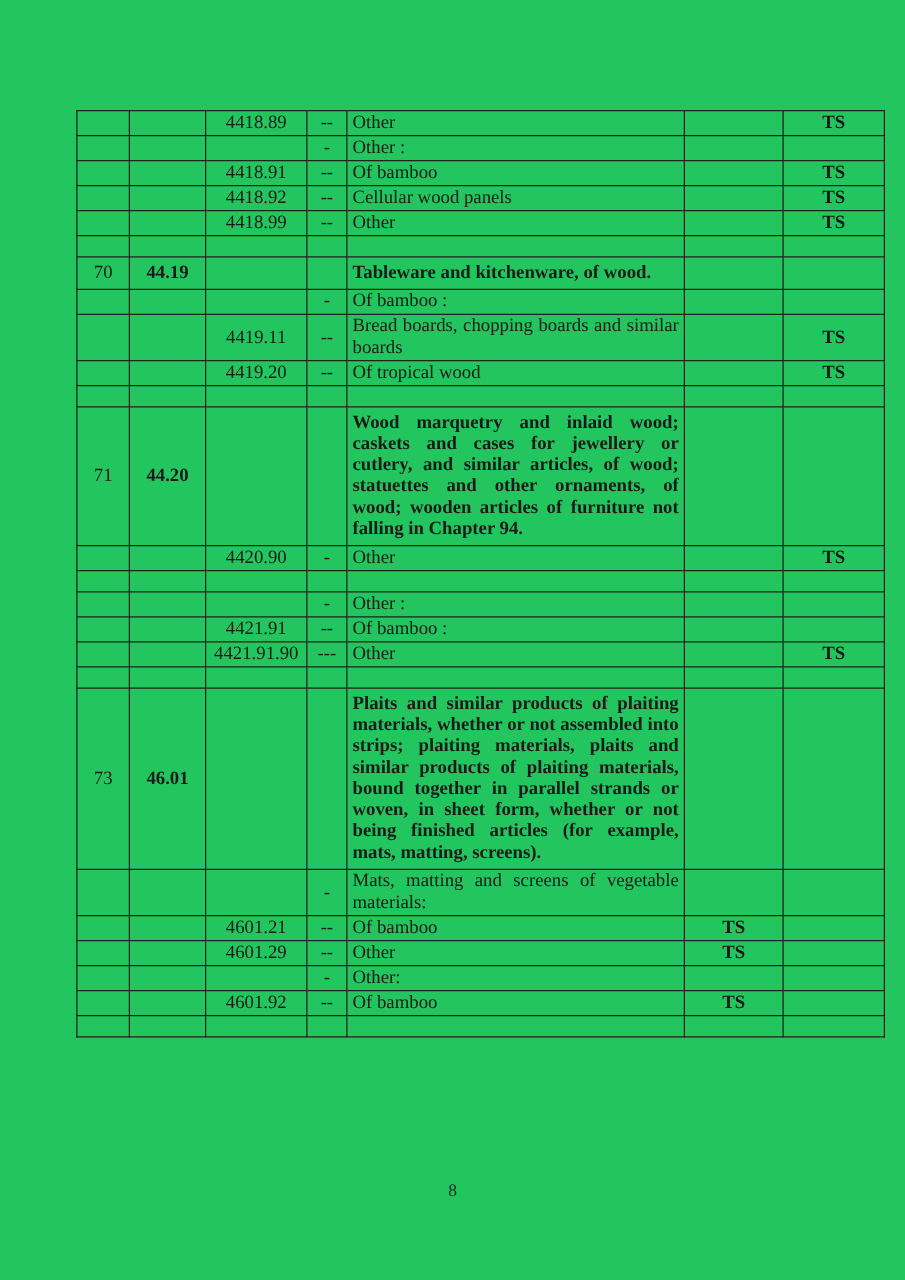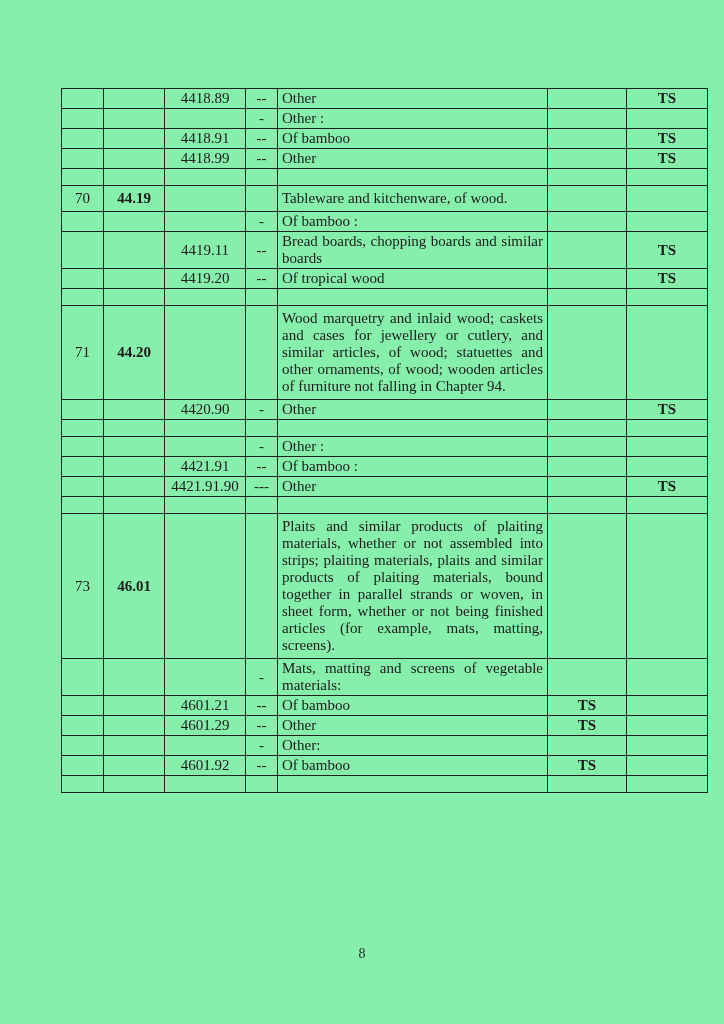--- a/index.html
+++ b/index.html
@@ -1,20 +1,20 @@
 <!DOCTYPE html>
 <html><head>
 <meta charset="utf-8">
 <style>
   html, body { margin: 0; padding: 0; background: #ffffff; }
   .page {
     position: relative;
     width: 724px;
     height: 1024px;
-    background: #86efac;
+    background: #22c55e;
     font-family: "Liberation Serif", serif;
     color: #1a1a1a;
     overflow: hidden;
   }
   table.tariff {
     position: absolute;
     left: 61px;
     top: 88px;
     width: 646px;
     border-collapse: collapse;
@@ -28,21 +28,21 @@
     vertical-align: middle;
     overflow: hidden;
   }
   tr.std   { height: 20px; }
   tr.empty { height: 17px; }
   td.sl    { text-align: center; font-weight: normal; }
   td.h     { text-align: center; font-weight: bold; }
   td.code  { text-align: center; }
   td.dash  { text-align: center; }
   td.desc  { text-align: left; padding-left: 8px; padding-right: 6px; }
-  td.desc.bold    { font-weight: normal; padding-top: 4px; padding-bottom: 4px; }
+  td.desc.bold    { font-weight: bold; padding-top: 4px; padding-bottom: 4px; }
   td.desc.justify { text-align: justify; }
   td.ts    { text-align: center; font-weight: bold; }
   .page-number {
     position: absolute;
     top: 946px;
     left: 0;
     width: 100%;
     text-align: center;
     font-size: 14px;
     color: #2a2a2a;
@@ -87,20 +87,29 @@
           <td class="h"></td>
           <td class="code">4418.91</td>
           <td class="dash">--</td>
           <td class="desc">Of bamboo</td>
           <td class="ts"></td>
           <td class="ts">TS</td>
         </tr>
         <tr class="std">
           <td class="sl"></td>
           <td class="h"></td>
+          <td class="code">4418.92</td>
+          <td class="dash">--</td>
+          <td class="desc">Cellular wood panels</td>
+          <td class="ts"></td>
+          <td class="ts">TS</td>
+        </tr>
+        <tr class="std">
+          <td class="sl"></td>
+          <td class="h"></td>
           <td class="code">4418.99</td>
           <td class="dash">--</td>
           <td class="desc">Other</td>
           <td class="ts"></td>
           <td class="ts">TS</td>
         </tr>
         <tr class="empty">
           <td class="sl"></td>
           <td class="h"></td>
           <td class="code"></td>

